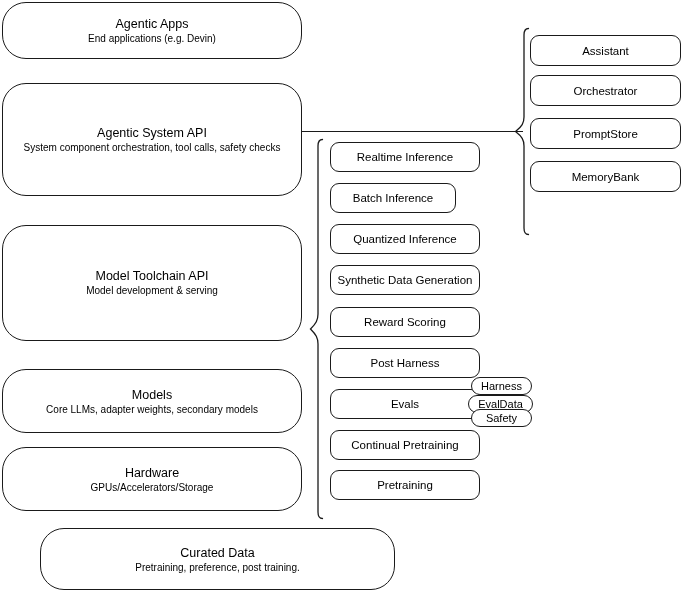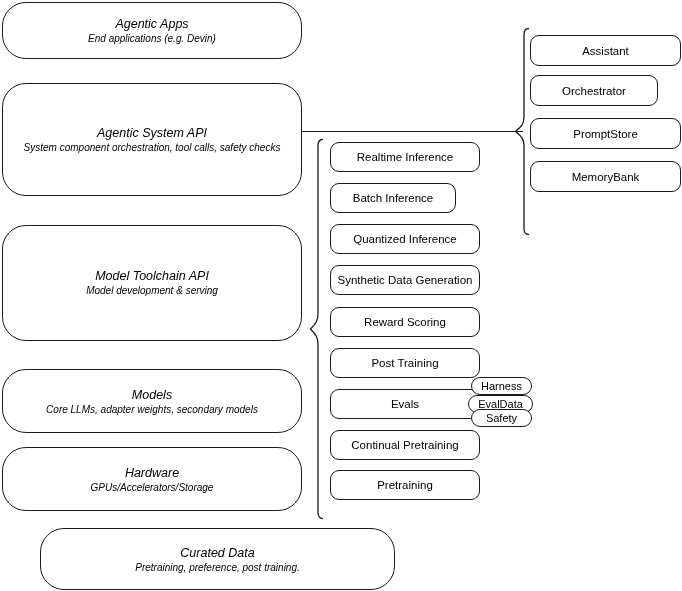--- a/index.html
+++ b/index.html
@@ -22,21 +22,20 @@
     border: 1.1px solid #1a1a1a;
     border-radius: 12px;
     display: flex;
     flex-direction: column;
     align-items: center;
     justify-content: center;
   }
   
   .layer {
     border-radius: 24px;
-    font-style: italic;
   }
   .layer .title {
     font-size: 12.5px;
     color: #000000;
     line-height: 15px;
     text-align: center;
     white-space: nowrap;
   }
   .layer .subtitle {
     font-size: 10px;
@@ -163,21 +162,21 @@
   <div class="box item" style="left:330px; top:224px; width:150px; height:30px;">
     <div class="label">Quantized Inference</div>
   </div>
   <div class="box item" style="left:330px; top:265px; width:150px; height:30px;">
     <div class="label">Synthetic Data Generation</div>
   </div>
   <div class="box item" style="left:330px; top:307px; width:150px; height:30px;">
     <div class="label">Reward Scoring</div>
   </div>
   <div class="box item" style="left:330px; top:348px; width:150px; height:30px;">
-    <div class="label">Post Training</div>
+    <div class="label">Post Harness</div>
   </div>
   <div class="box item" style="left:330px; top:389px; width:150px; height:30px;">
     <div class="label">Evals</div>
   </div>
   <div class="box item" style="left:330px; top:430px; width:150px; height:30px;">
     <div class="label">Continual Pretraining</div>
   </div>
   <div class="box item" style="left:330px; top:470px; width:150px; height:30px;">
     <div class="label">Pretraining</div>
   </div>
@@ -192,21 +191,21 @@
     <div class="label">Safety</div>
   </div>
 
   <svg class="brace" style="left:513px; top:27px;" width="18" height="210" viewBox="0 0 18 210">
     <path d="M15.5 1.5 C11.5 1.5 11 4.5 11 8 L11 90 C11 96 9 99.5 2.5 104.5 C9 109.5 11 113 11 119 L11 201 C11 204.5 11.5 207.5 15.5 207.5" fill="none" stroke="#1a1a1a" stroke-width="1.3" stroke-linecap="round"></path>
   </svg>
 
   <div class="box item" style="left:530px; top:35px; width:151px; height:31px;">
     <div class="label">Assistant</div>
   </div>
-  <div class="box item" style="left:530px; top:75px; width:128px; height:31px;">
+  <div class="box item" style="left:530px; top:75px; width:151px; height:31px;">
     <div class="label">Orchestrator</div>
   </div>
   <div class="box item" style="left:530px; top:118px; width:151px; height:31px;">
     <div class="label">PromptStore</div>
   </div>
   <div class="box item" style="left:530px; top:161px; width:151px; height:31px;">
     <div class="label">MemoryBank</div>
   </div>
 
 </div>

